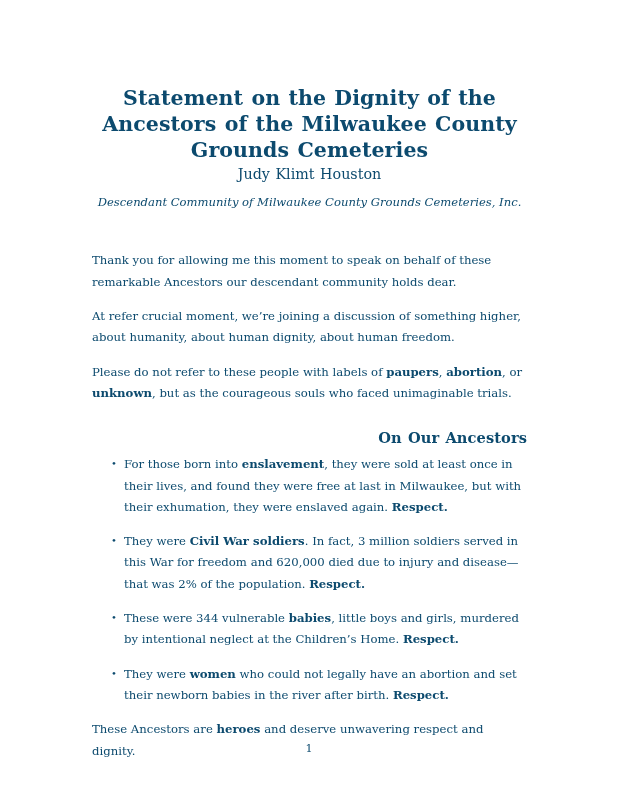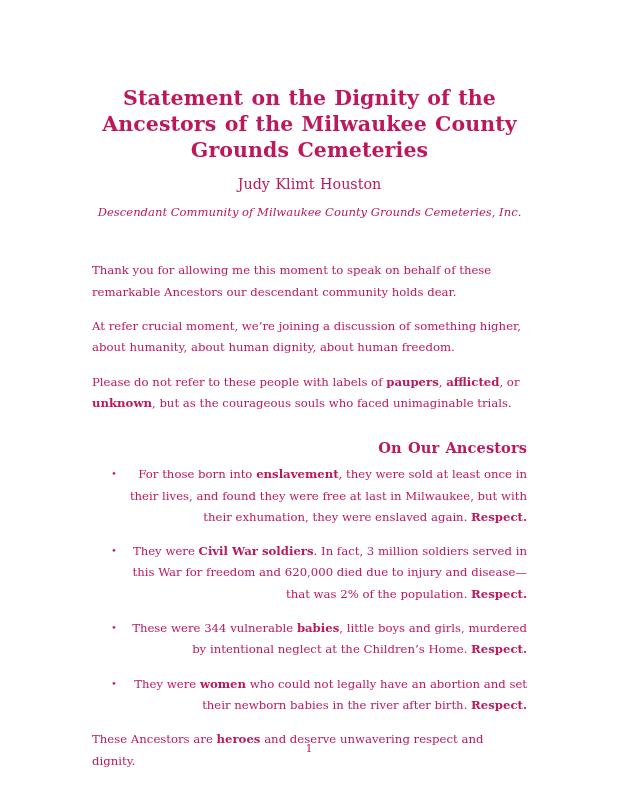--- a/index.html
+++ b/index.html
@@ -9,21 +9,21 @@
   }
 
   .page {
     position: relative;
     width: 618px;
     height: 768px;
     background: #ffffff;
     margin: 0 auto;
     overflow: hidden;
     font-family: "DejaVu Serif", "Liberation Serif", serif;
-    color: #be185d;
+    color: #0c4a6e;
     -webkit-font-smoothing: antialiased;
   }
 
   .content {
     position: absolute;
     left: 92px;
     top: 0;
     width: 435px;
   }
 
@@ -37,21 +37,21 @@
     line-height: 1.26;
     letter-spacing: 0.1px;
     word-spacing: 1px;
   }
   .title .tline { display: block; }
 
   .author {
     text-align: center;
     font-size: 14.3px;
     font-weight: normal;
-    margin-top: 13px;
+    margin-top: 3px;
     word-spacing: 1px;
   }
 
   .affiliation {
     text-align: center;
     font-size: 11.6px;
     font-weight: normal;
     margin-top: 13px;
     font-style: italic;
   }
@@ -80,21 +80,20 @@
     margin: 25px 0 8px 0;
     letter-spacing: 0.1px;
     word-spacing: 1px;
     text-align: right;
   }
 
   ul.bullets {
     list-style: none;
     margin: 0;
     padding: 0;
-    text-align: right;
   }
 
   ul.bullets > li {
     position: relative;
     padding-left: 32px;
     margin-bottom: 13px;
     font-size: 11.7px;
     line-height: 1.82;
   }
 
@@ -132,21 +131,21 @@
     </h1>
 
     <div class="author">Judy Klimt Houston</div>
     <div class="affiliation">Descendant Community of Milwaukee County Grounds Cemeteries, Inc.</div>
 
     <div class="body-block">
 
       <div id="intro-paragraphs">
           <p class="para"><span>Thank you for allowing me this moment to speak on behalf of these remarkable Ancestors our descendant community holds dear.</span></p>
           <p class="para"><span>At refer crucial moment, we’re joining a discussion of something higher, about humanity, about human dignity, about human freedom.</span></p>
-          <p class="para"><span>Please do not refer to these people with labels of </span><b>paupers</b><span>, </span><b>afflicted</b><span>, or </span><b>unknown</b><span>, but as the courageous souls who faced unimaginable trials.</span></p>
+          <p class="para"><span>Please do not refer to these people with labels of </span><b>paupers</b><span>, </span><b>abortion</b><span>, or </span><b>unknown</b><span>, but as the courageous souls who faced unimaginable trials.</span></p>
         </div>
 
       <h2 class="section">On Our Ancestors</h2>
 
       <ul class="bullets" id="bullet-list">
           <li><span>For those born into </span><b>enslavement</b><span>, they were sold at least once in their lives, and found they were free at last in Milwaukee, but with their exhumation, they were enslaved again. </span><b>Respect.</b></li>
           <li><span>They were </span><b>Civil War soldiers</b><span>. In fact, 3 million soldiers served in this War for freedom and 620,000 died due to injury and disease—that was 2% of the population. </span><b>Respect.</b></li>
           <li><span>These were 344 vulnerable </span><b>babies</b><span>, little boys and girls, murdered by intentional neglect at the Children’s Home. </span><b>Respect.</b></li>
           <li><span>They were </span><b>women</b><span> who could not legally have an abortion and set their newborn babies in the river after birth. </span><b>Respect.</b></li>
         </ul>

